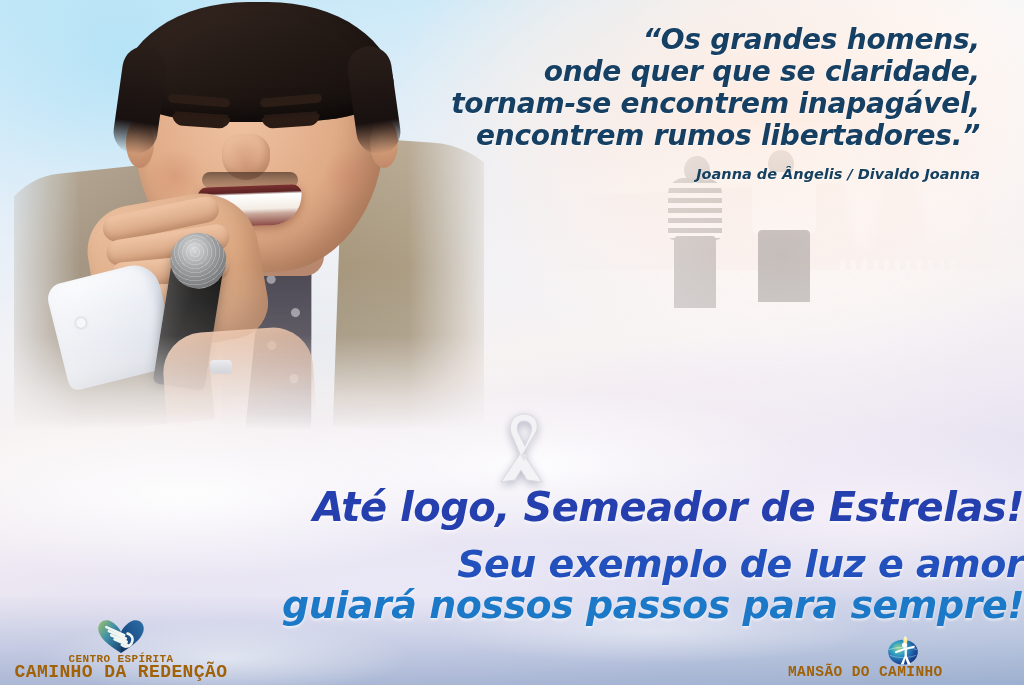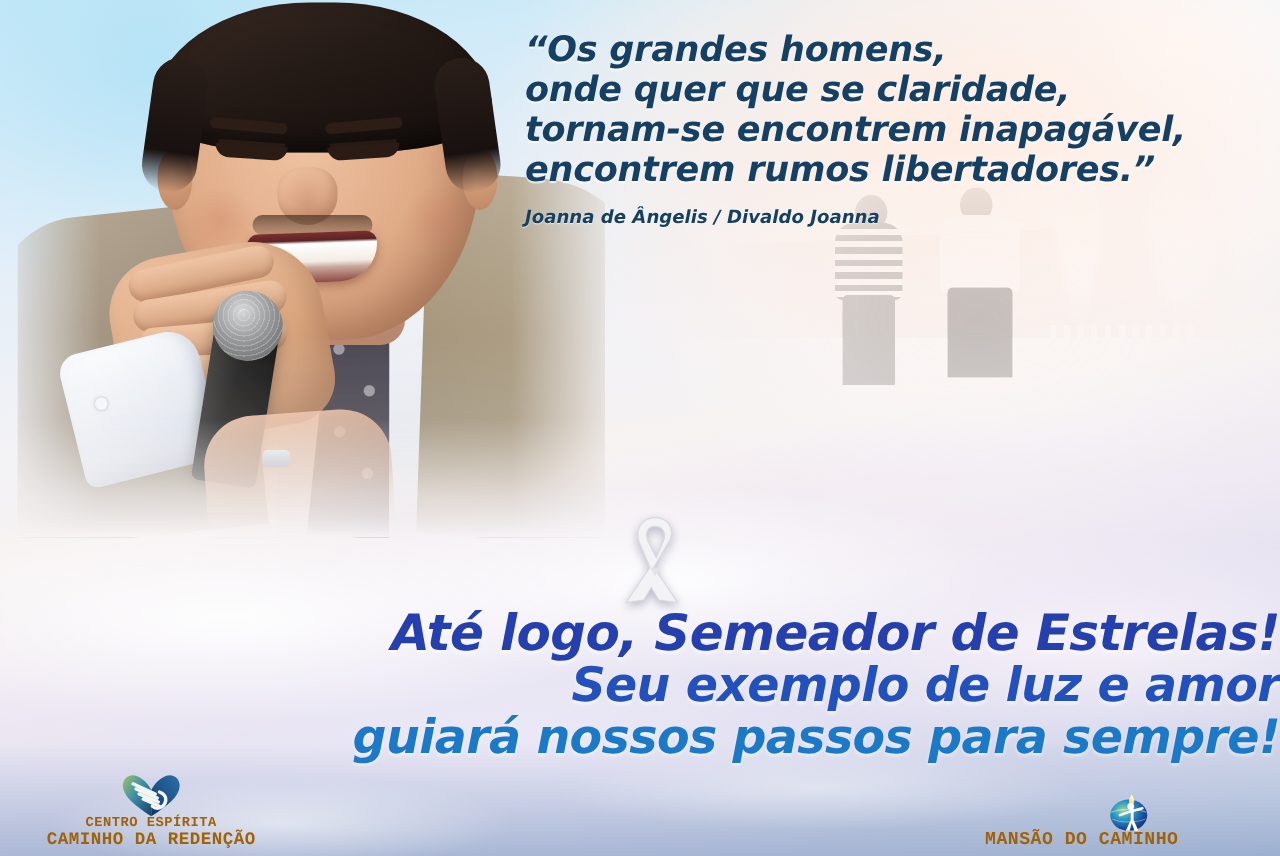--- a/index.html
+++ b/index.html
@@ -261,21 +261,21 @@
     position:absolute; left:196px; top:360px; width:22px; height:14px; border-radius:4px;
     background: linear-gradient(180deg,#e6e8ec,#aeb3bb);
   }
 
   
   .quote {
     position: absolute;
     right: 44px;
     top: 24px;
     width: 560px;
-    text-align: left;
+    text-align: right;
   }
   .quote-line {
     font-family: "DejaVu Sans", sans-serif;
     font-style: italic;
     font-weight: bold;
     font-size: 28px;
     line-height: 32px;
     letter-spacing: -0.2px;
     color: #153f63;
     white-space: nowrap;
@@ -299,36 +299,36 @@
   .headline { position:absolute; left:0; right:0; top:486px; text-align:right; }
   .hl {
     font-family: "DejaVu Sans", sans-serif;
     font-style: italic;
     font-weight: bold;
     letter-spacing: -0.5px;
     white-space: nowrap;
     text-shadow: 0 2px 3px rgba(255,255,255,0.6);
   }
   .hl1 { font-size: 40px; line-height: 42px; color:#2540ae; }
-  .hl2 { font-size: 38px; line-height: 40px; color:#2250bd; }
+  .hl2 { font-size: 38px; line-height: 40px; color:#2250bd;margin-top:16px; }
   .hl3 { font-size: 38px; line-height: 42px; color:#1b79c8; }
 
   
   .logo-left  { position:absolute; left:6px;  bottom:6px; width:230px; text-align:center; }
   .logo-right { position:absolute; right:6px; bottom:6px; width:230px; text-align:left; }
   .logo-mark { height:34px; display:flex; align-items:center; justify-content:center; }
   .logo-cap {
     font-family: Liberation Mono, monospace;
     font-weight: bold;
     color: #a16207;
     line-height: 13px;
     letter-spacing: 0.4px;
   }
   .logo-cap .c1 { font-size: 11px; display:block; }
-  .logo-cap .c2 { font-size: 14px; display:block; }
+  .logo-cap .c2 { font-size: 18px; display:block; }
   .logo-cap .single { font-size: 14.5px; display:block; }
 </style>
 </head>
 <body>
 
 <div id="poster">
 
   <div class="bg-layer bg-sky"></div>
   <div class="bg-layer bg-warm"></div>
 

